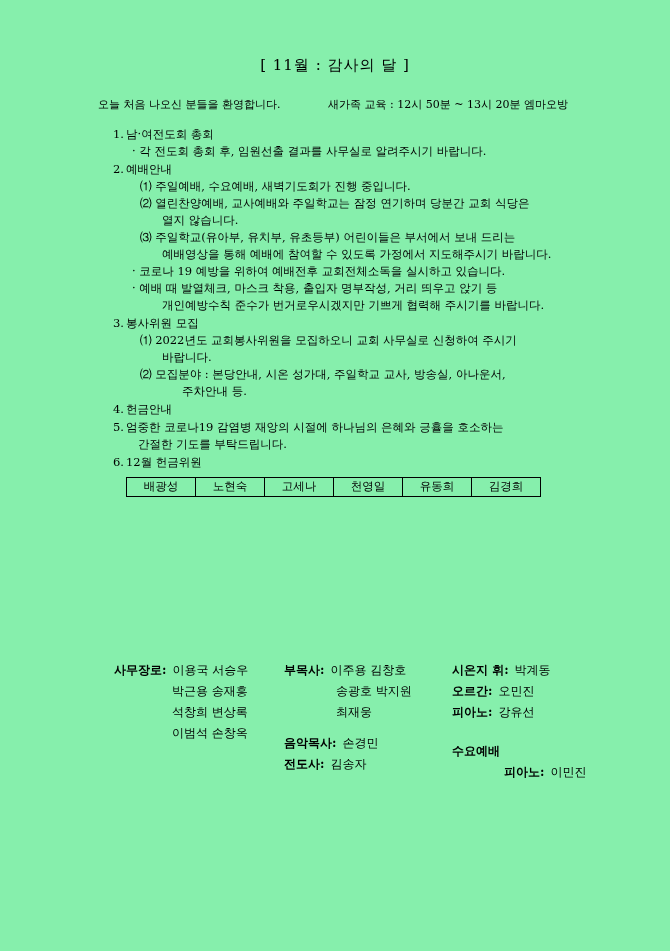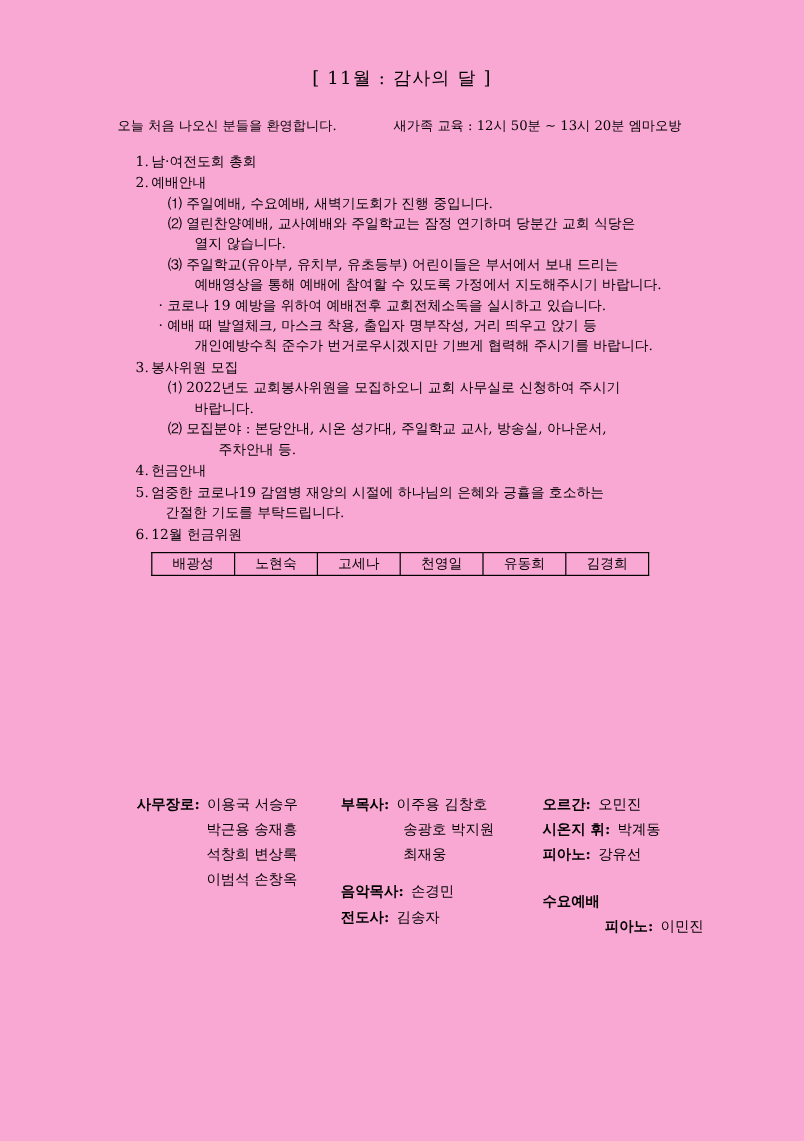--- a/index.html
+++ b/index.html
@@ -8,21 +8,21 @@
     background: #ffffff;
   }
   body {
     font-family: "DejaVu Serif", "Liberation Serif", serif;
     color: #000000;
   }
   .page {
     position: relative;
     width: 670px;
     height: 951px;
-    background: #f9a8d4;
+    background: #86efac;
     overflow: hidden;
     box-sizing: border-box;
     padding: 0;
   }
   .title {
     text-align: center;
     font-size: 15px;
     letter-spacing: 1px;
     margin: 56px 0 0 0;
     font-weight: normal;
@@ -156,20 +156,23 @@
     <div class="left">오늘 처음 나오신 분들을 환영합니다.</div>
     <div class="right">새가족 교육 : 12시 50분 ~ 13시 20분 엠마오방</div>
   </div>
 
   <div class="body-block">
     <ol class="items">
 
       <li>
         <span class="num">1.</span>
         <span class="itemtitle">남·여전도회 총회</span>
+        <span class="sub">
+          <span class="line dash">· 각 전도회 총회 후, 임원선출 결과를 사무실로 알려주시기 바랍니다.</span>
+        </span>
       </li>
 
       <li>
         <span class="num">2.</span>
         <span class="itemtitle">예배안내</span>
         <span class="sub">
           <span class="line">⑴ 주일예배, 수요예배, 새벽기도회가 진행 중입니다.</span>
           <span class="line">⑵ 열린찬양예배, 교사예배와 주일학교는 잠정 연기하며 당분간 교회 식당은</span>
           <span class="cont">열지 않습니다.</span>
           <span class="line">⑶ 주일학교(유아부, 유치부, 유초등부) 어린이들은 부서에서 보내 드리는</span>
@@ -267,28 +270,28 @@
           <span class="val">손경민</span>
         </div>
         <div class="row">
           <span class="lbl">전도사:</span>
           <span class="val">김송자</span>
         </div>
       </div>
 
       <div class="col col3">
         <div class="row">
+          <span class="lbl">시온지  휘:</span>
+          <span class="val">박계동</span>
+        </div>
+        <div class="row">
           <span class="lbl">오르간:</span>
           <span class="val">오민진</span>
         </div>
         <div class="row">
-          <span class="lbl">시온지  휘:</span>
-          <span class="val">박계동</span>
-        </div>
-        <div class="row">
           <span class="lbl">피아노:</span>
           <span class="val">강유선</span>
         </div>
         <div class="gap-m"></div>
         <div class="row">
           <span class="lbl">수요예배</span>
         </div>
         <div class="indent-rows2">
           <div class="row">
             <span class="lbl">피아노:</span>

